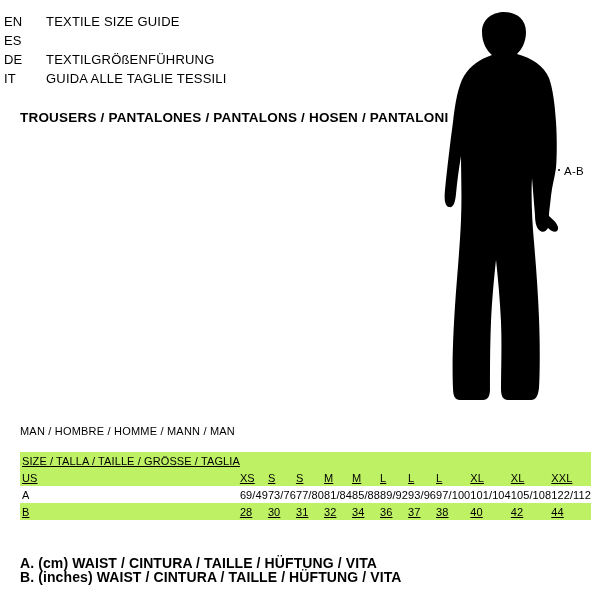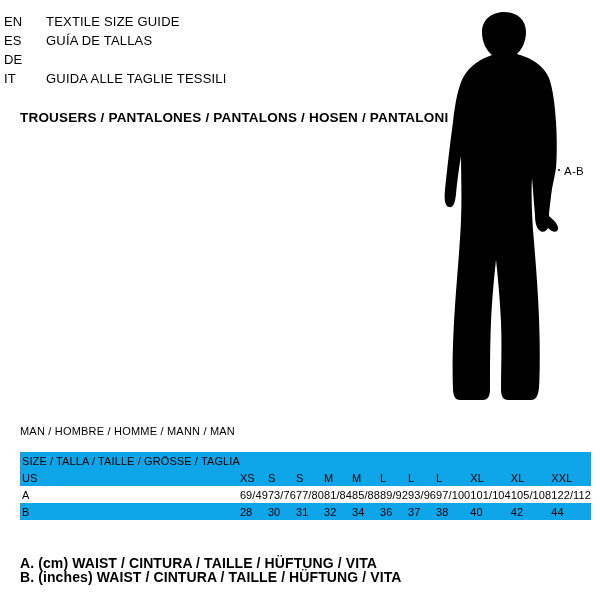--- a/index.html
+++ b/index.html
@@ -84,21 +84,22 @@
     font-size: 11px;
   }
   table.size-table td {
     padding: 2px 0 2px 0;
     text-align: left;
     white-space: nowrap;
     letter-spacing: 0.1px;
     height: 17px;
   }
   table.size-table tr.shaded td {
-    background: #0ea5e9;
+    background: #bef264;
+    text-decoration: underline;
   }
   table.size-table td.label {
     width: 100px;
     padding-left: 2px;
   }
   table.size-table td.val {
     width: 46px;
   }
   table.size-table tr.header-row td {
     font-size: 11px;
@@ -118,24 +119,24 @@
 </head>
 <body>
 
 <div class="lang-block">
   <div class="lang-row">
     <span class="lang-code">EN</span>
     <span class="lang-text">TEXTILE SIZE GUIDE</span>
   </div>
   <div class="lang-row">
     <span class="lang-code">ES</span>
-    <span class="lang-text">GUÍA DE TALLAS</span>
   </div>
   <div class="lang-row">
     <span class="lang-code">DE</span>
+    <span class="lang-text">TEXTILGRÖßENFÜHRUNG</span>
   </div>
   <div class="lang-row">
     <span class="lang-code">IT</span>
     <span class="lang-text">GUIDA ALLE TAGLIE TESSILI</span>
   </div>
 </div>
 
 <div class="category-line">TROUSERS / PANTALONES / PANTALONS / HOSEN / PANTALONI</div>
 
 <div class="figure-wrap">

